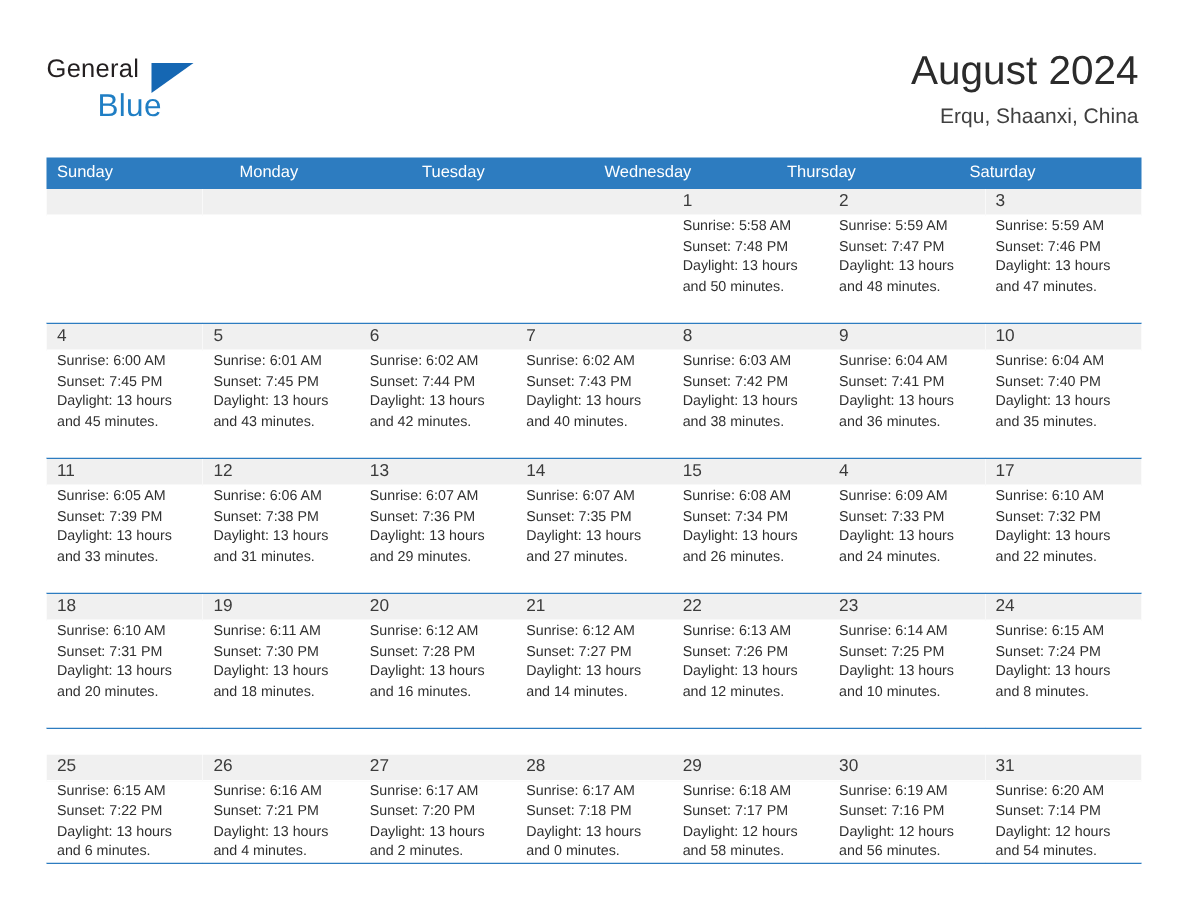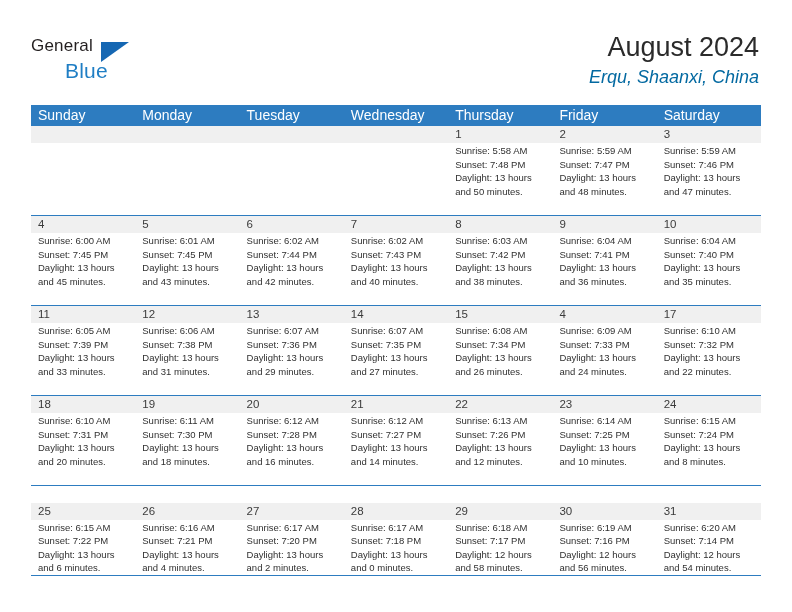--- a/index.html
+++ b/index.html
@@ -70,45 +70,44 @@
     text-align: right;
   }
   .cal-title {
     font-size: 27px;
     color: #2b2b2b;
     font-weight: normal;
     line-height: 34px;
     white-space: nowrap;
   }
   .cal-subtitle {
-    font-size: 18px;
-    color: #0369a1;
+    font-size: 14px;
+    color: #404040;
     line-height: 20px;
     margin-top: 3px;
     white-space: nowrap;
-    font-style: italic;
   }
 
   
   .calendar {
     position: absolute;
     left: 31px;
     top: 105px;
     width: 730px;
   }
   .weekdays {
     display: flex;
     width: 100%;
     background: #2d7cc0;
     height: 21px;
   }
   .weekday {
     flex: 1 1 0;
     color: #ffffff;
-    font-size: 14px;
+    font-size: 11px;
     line-height: 21px;
     padding-left: 7px;
     box-sizing: border-box;
     white-space: nowrap;
   }
 
   .week {
     display: flex;
     width: 100%;
     height: 90px;
@@ -170,21 +169,20 @@
     </div>
   </div>
 
   <div class="calendar">
     <div class="weekdays">
         <div class="weekday">Sunday</div>
         <div class="weekday">Monday</div>
         <div class="weekday">Tuesday</div>
         <div class="weekday">Wednesday</div>
         <div class="weekday">Thursday</div>
-        <div class="weekday">Friday</div>
         <div class="weekday">Saturday</div>
       </div>
     <div class="weeks">
         <div class="week">
           <div class="day empty">
             <div class="day-num-band"></div>
           </div>
           <div class="day empty">
             <div class="day-num-band"></div>
           </div>

